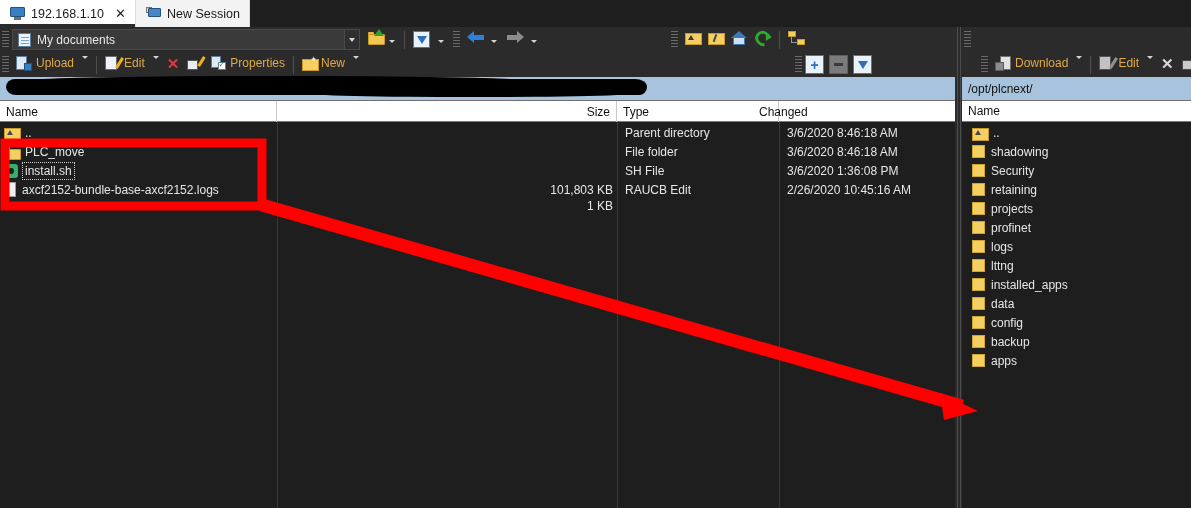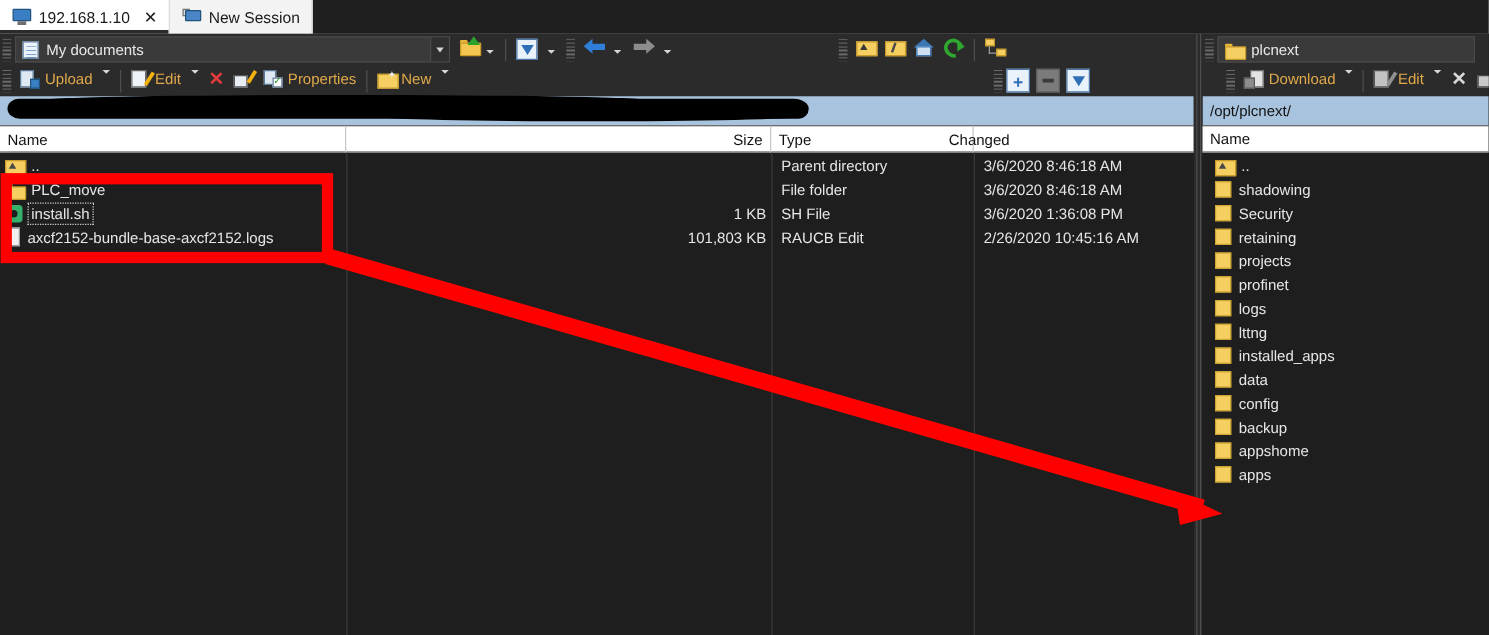--- a/index.html
+++ b/index.html
@@ -415,24 +415,20 @@
     <div class="tbbtn">
       <span class="ico-rename" style="filter:grayscale(1) brightness(0.85);">
           <span class="bx"></span>
         </span>
     </div>
 
   </div>
 
   <div style="position:absolute;left:962px;top:27px;width:229px;height:25px;background:#2b2b2b;display:flex;align-items:center;">
     <div class="grip"></div>
-    <div class="locfield" style="width:206px;">
-      <span class="ico-folder"></span>
-      <span class="lbl">plcnext</span>
-    </div>
   </div>
 
   <div class="addrbar">
     <div class="redact"></div>
   </div>
   <div class="addrbar-r">
     <span>/opt/plcnext/</span>
   </div>
 
   <div class="lpane">
@@ -469,21 +465,21 @@
         <span class="c-chg" style="left:787px;">3/6/2020  8:46:18 AM</span>
       </div>
       <div class="frow">
         <span class="c-name">
           <span class="ico-sh">
               <span class="g"></span>
               <span class="g2"></span>
             </span>
           <span class="namefocus">install.sh</span>
         </span>
-        <span class="c-size" style="left:513px;">1 KB</span>
+        <span class="c-size" style="left:513px;margin-top:35px;">1 KB</span>
         <span class="c-type" style="left:625px;">SH File</span>
         <span class="c-chg" style="left:787px;">3/6/2020  1:36:08 PM</span>
       </div>
       <div class="frow">
         <span class="c-name">
           <span class="ico-file"></span>
           <span>axcf2152-bundle-base-axcf2152.logs</span>
         </span>
         <span class="c-size" style="left:513px;">101,803 KB</span>
         <span class="c-type" style="left:625px;">RAUCB Edit</span>
@@ -542,24 +538,20 @@
         <span class="ico-folder2"></span>
         <span>data</span>
       </div>
       <div class="rrow">
         <span class="ico-folder2"></span>
         <span>config</span>
       </div>
       <div class="rrow">
         <span class="ico-folder2"></span>
         <span>backup</span>
-      </div>
-      <div class="rrow">
-        <span class="ico-folder2"></span>
-        <span>appshome</span>
       </div>
       <div class="rrow">
         <span class="ico-folder2"></span>
         <span>apps</span>
       </div>
     </div>
   </div>
 
   <svg class="annot" viewBox="0 0 1191 508">
     <rect x="5" y="143" width="257" height="63" fill="none" stroke="#ff0000" stroke-width="9"></rect>

